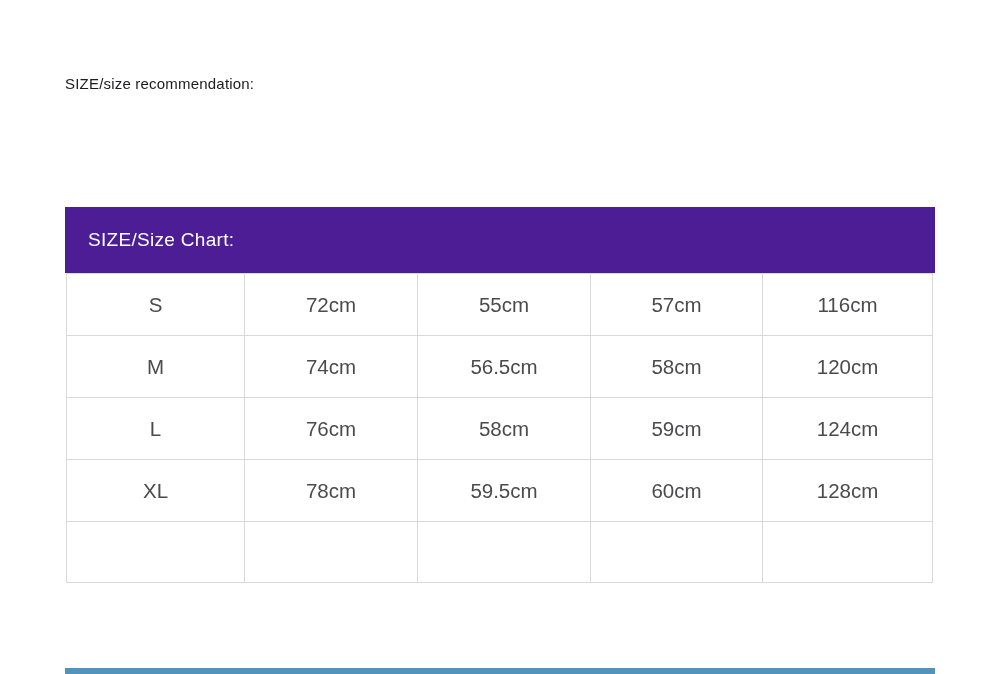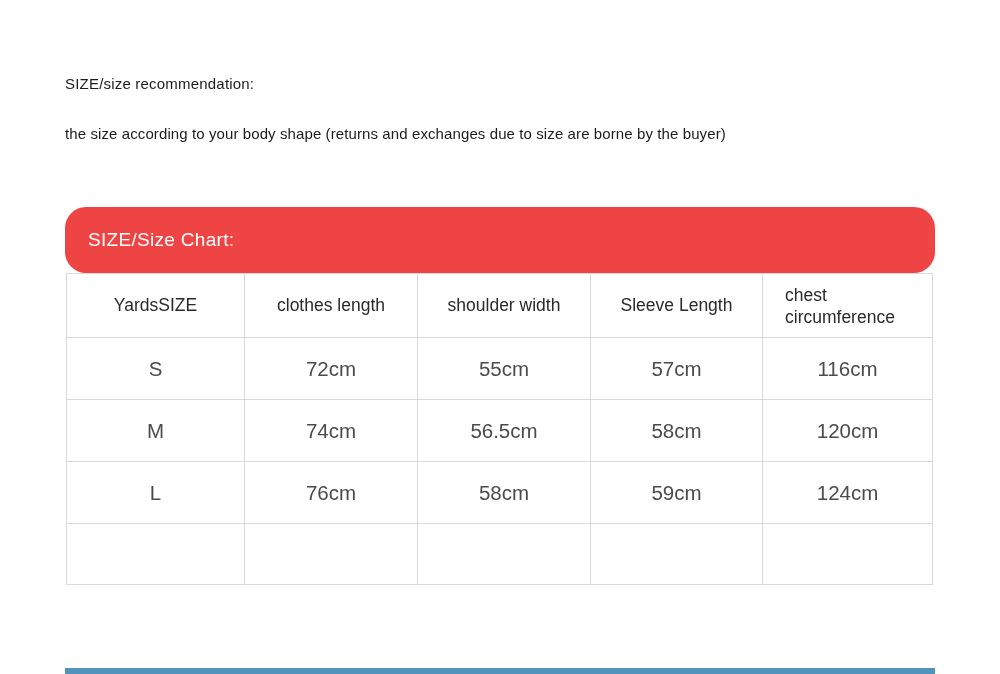--- a/index.html
+++ b/index.html
@@ -33,26 +33,25 @@
     line-height: 17.4px;
     color: #1c1c1e;
     letter-spacing: 0.1px;
   }
   .chart-header {
     position: absolute;
     left: 65px;
     top: 207px;
     width: 870px;
     height: 66px;
-    background: #ef4444;
+    background: #4c1d95;
     display: flex;
     align-items: center;
     box-sizing: border-box;
     padding-left: 23px;
-    border-radius: 21px;
   }
   .chart-header-title {
     color: #ffffff;
     font-size: 19px;
     letter-spacing: 0.3px;
   }
   table.size-table {
     position: absolute;
     left: 66px;
     top: 273px;
@@ -99,43 +98,35 @@
   }
 </style>
 </head>
 <body>
 
 <div class="page">
 
   <div class="page-title">SIZE/size recommendation:</div>
 
   <div class="description">
-    <div>the size according to your body shape (returns and exchanges due to size are borne by the buyer)</div>
   </div>
 
   <div class="chart-header">
     <span class="chart-header-title">SIZE/Size Chart:</span>
   </div>
 
   <table class="size-table">
     <colgroup>
       <col style="width:178px">
       <col style="width:173px">
       <col style="width:173px">
       <col style="width:172px">
       <col style="width:170px">
     </colgroup>
     <tbody>
-        <tr class="header-row">
-      <th>YardsSIZE</th>
-      <th>clothes length</th>
-      <th>shoulder width</th>
-      <th>Sleeve Length</th>
-      <th class="col-chest"><span class="wrap">chest circumference</span></th>
-    </tr>
     <tr class="data-row">
       <td>S</td>
       <td>72cm</td>
       <td>55cm</td>
       <td>57cm</td>
       <td>116cm</td>
     </tr>
     <tr class="data-row">
       <td>M</td>
       <td>74cm</td>
@@ -143,20 +134,27 @@
       <td>58cm</td>
       <td>120cm</td>
     </tr>
     <tr class="data-row">
       <td>L</td>
       <td>76cm</td>
       <td>58cm</td>
       <td>59cm</td>
       <td>124cm</td>
     </tr>
+    <tr class="data-row">
+      <td>XL</td>
+      <td>78cm</td>
+      <td>59.5cm</td>
+      <td>60cm</td>
+      <td>128cm</td>
+    </tr>
     <tr class="empty-row">
       <td></td>
       <td></td>
       <td></td>
       <td></td>
       <td></td>
     </tr>
   </tbody>
     </table>
 

